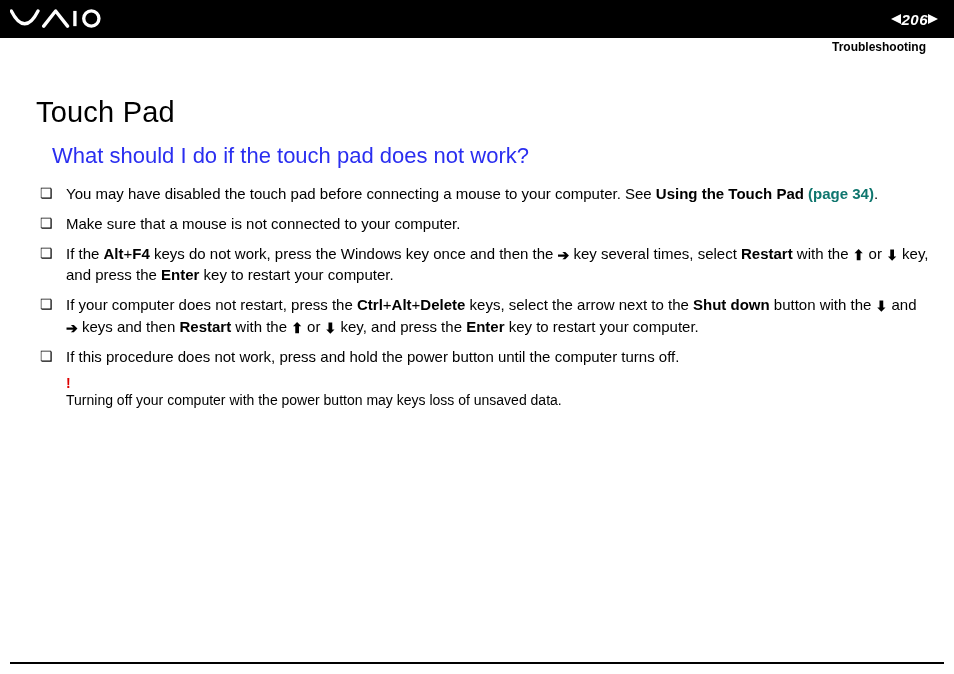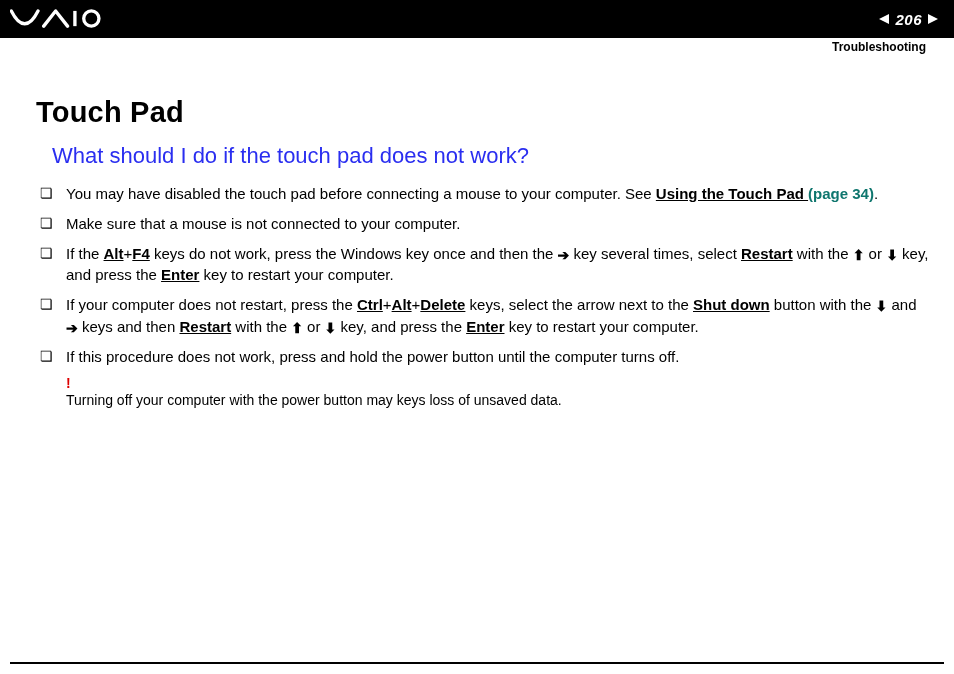--- a/index.html
+++ b/index.html
@@ -28,21 +28,20 @@
     padding: 0 16px 0 10px;
   }
   .logo {
     display: flex;
     align-items: center;
   }
   .logo svg { display:block; }
   .page-nav {
     display: flex;
     align-items: center;
-    gap: 6px;
   }
   .page-number {
     font-weight: bold;
     font-style: italic;
     font-size: 15px;
     letter-spacing: 0.5px;
   }
   .nav-tri {
     width: 0; height: 0; border-style: solid;
   }
@@ -59,21 +58,21 @@
     right: 28px;
     top: 40px;
     font-size: 12px;
     font-weight: bold;
     color: #000;
   }
   .content {
     padding: 58px 24px 0 36px;
   }
   h1.section-title {
-    font-weight: 700;
+    font-weight: 400;
     font-size: 29px;
     margin: 0 0 14px 0;
     letter-spacing: 0.2px;
   }
   h2.question {
     color: #2a2ef0;
     font-weight: 400;
     font-size: 22px;
     margin: 0 0 14px 16px;
   }
@@ -89,21 +88,21 @@
     line-height: 1.45;
     margin-bottom: 8px;
   }
   ul.checklist > li::before {
     content: "❏";
     position: absolute;
     left: 4px;
     top: 0;
     font-size: 14px;
   }
-  .b { font-weight: bold; text-decoration: underline; }
+  .b { font-weight: bold; }
   .link { color: #0f766e; font-weight: bold; }
   .arrow {
     display: inline-block;
     vertical-align: -1px;
     font-size: 14px;
     font-weight: bold;
     line-height: 1;
   }
   .warning-block {
     margin-top: 6px;

